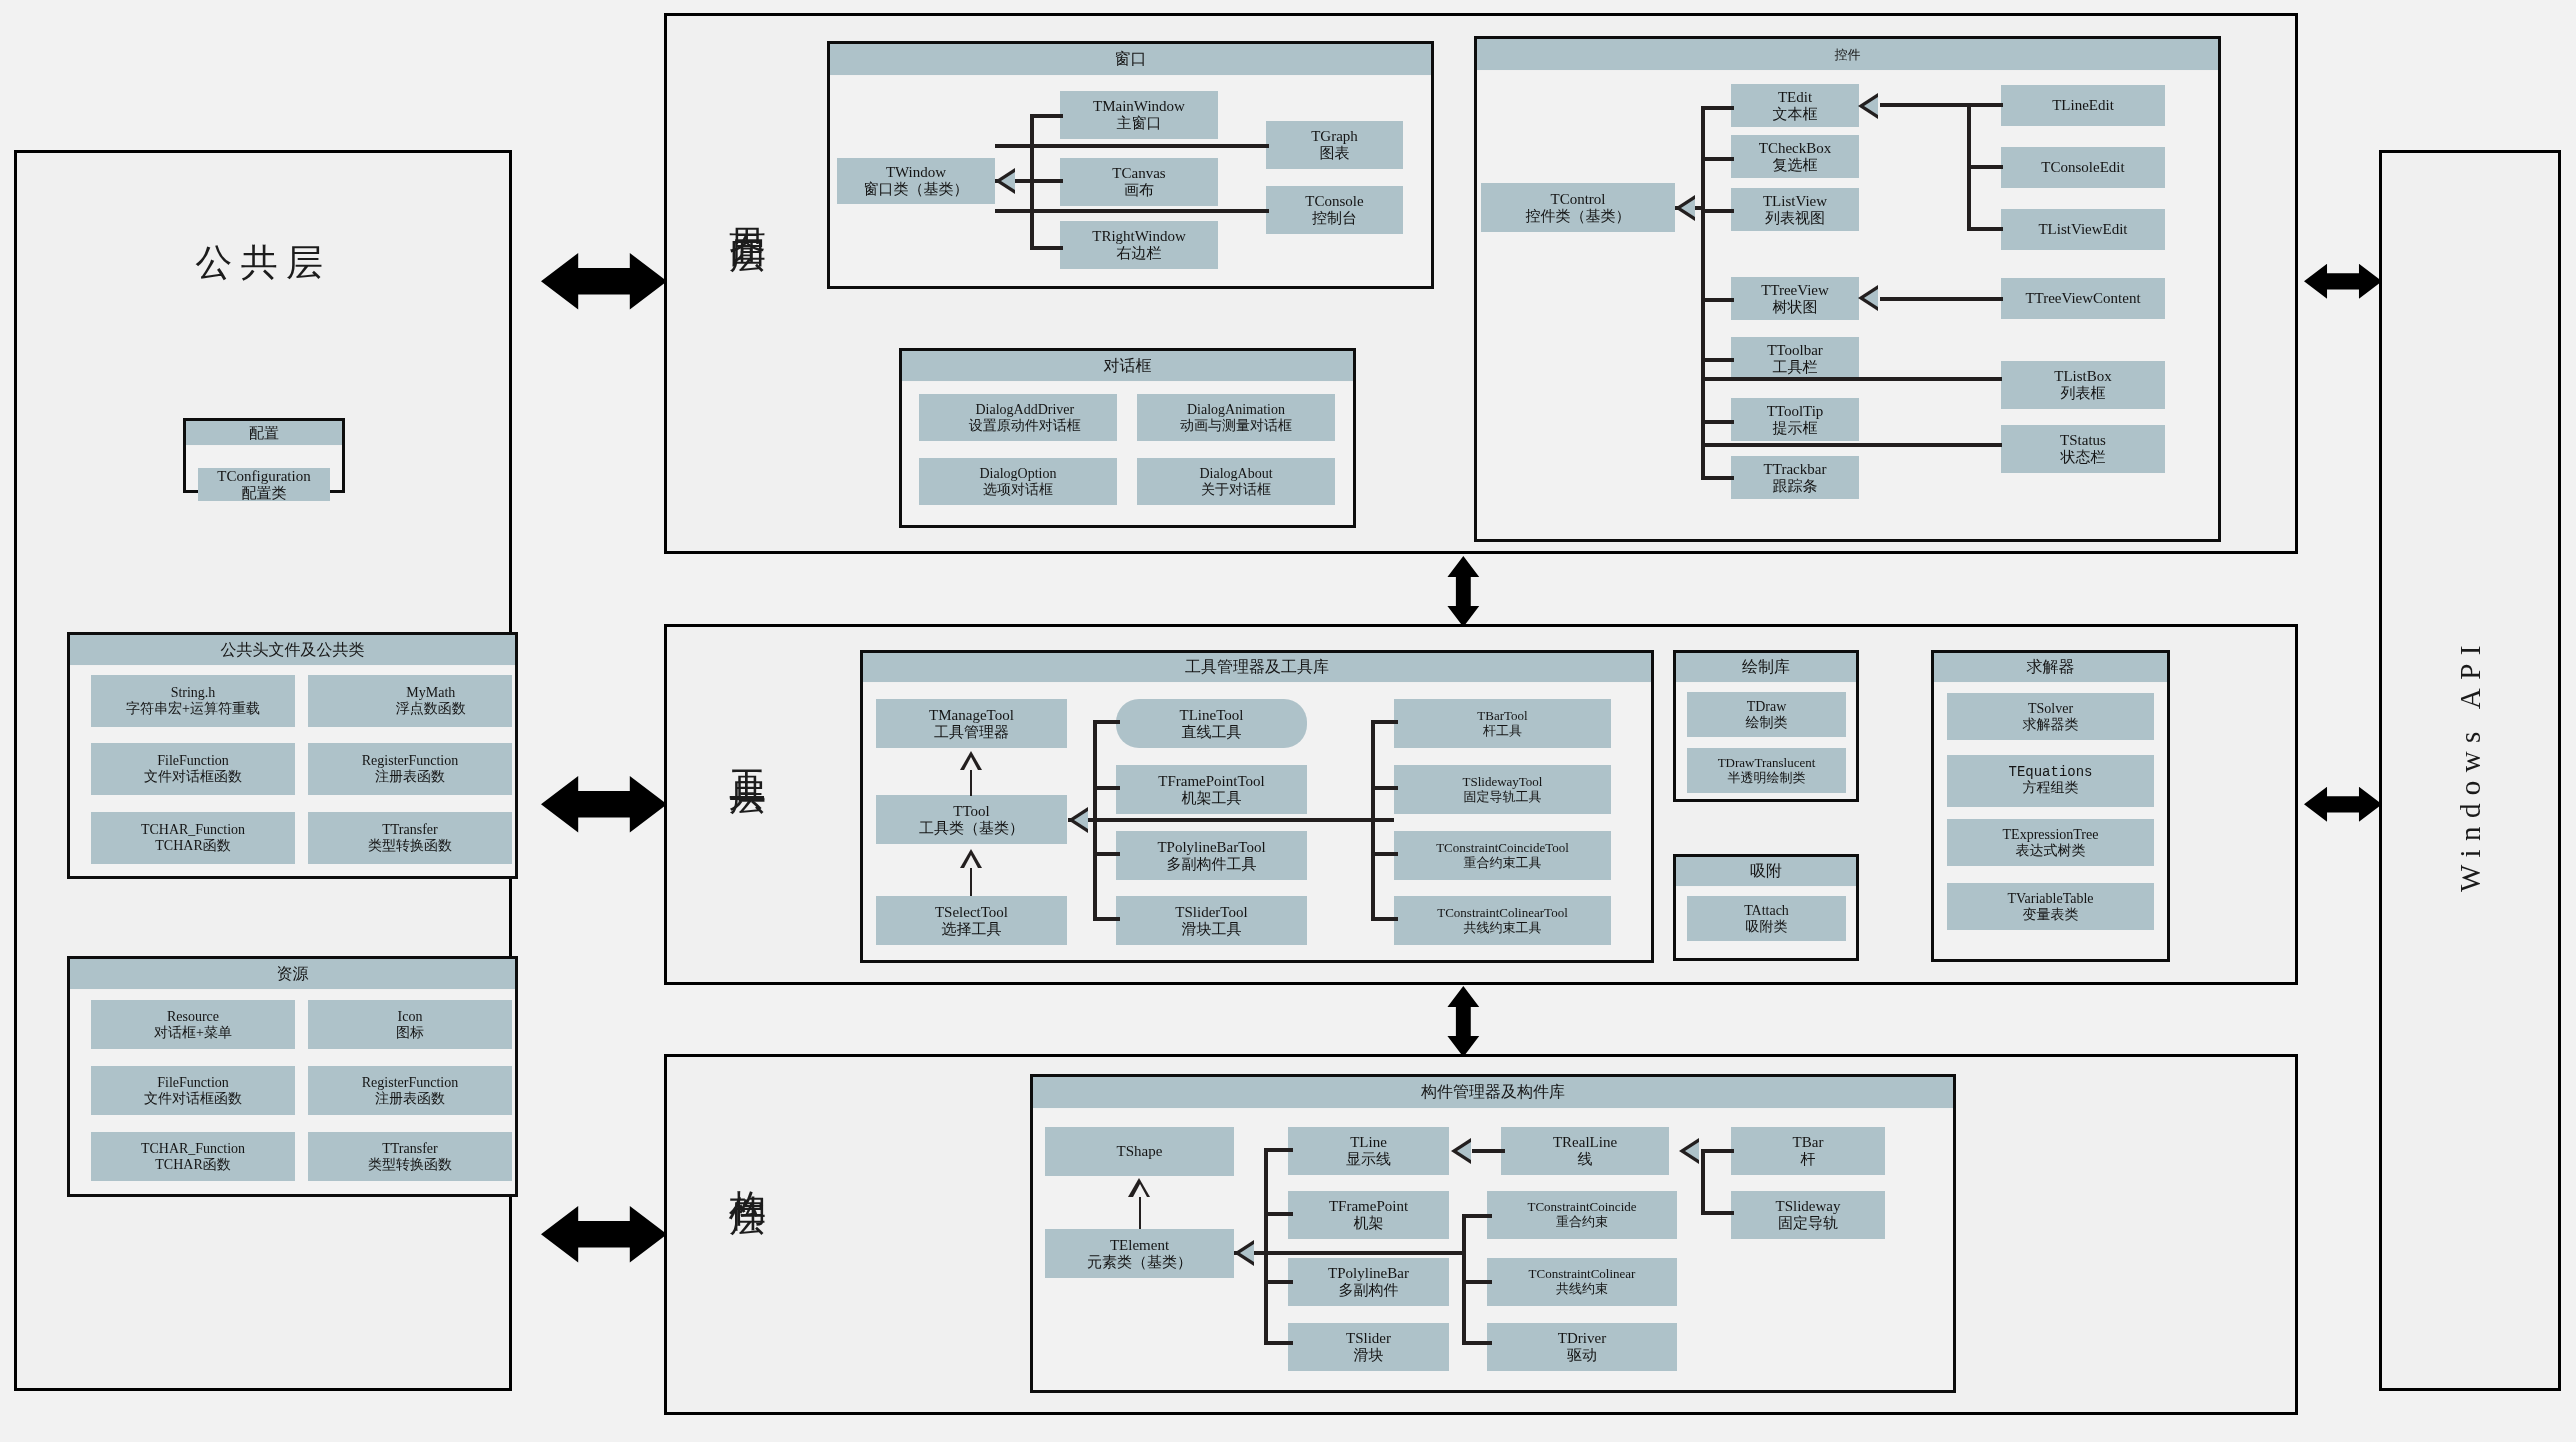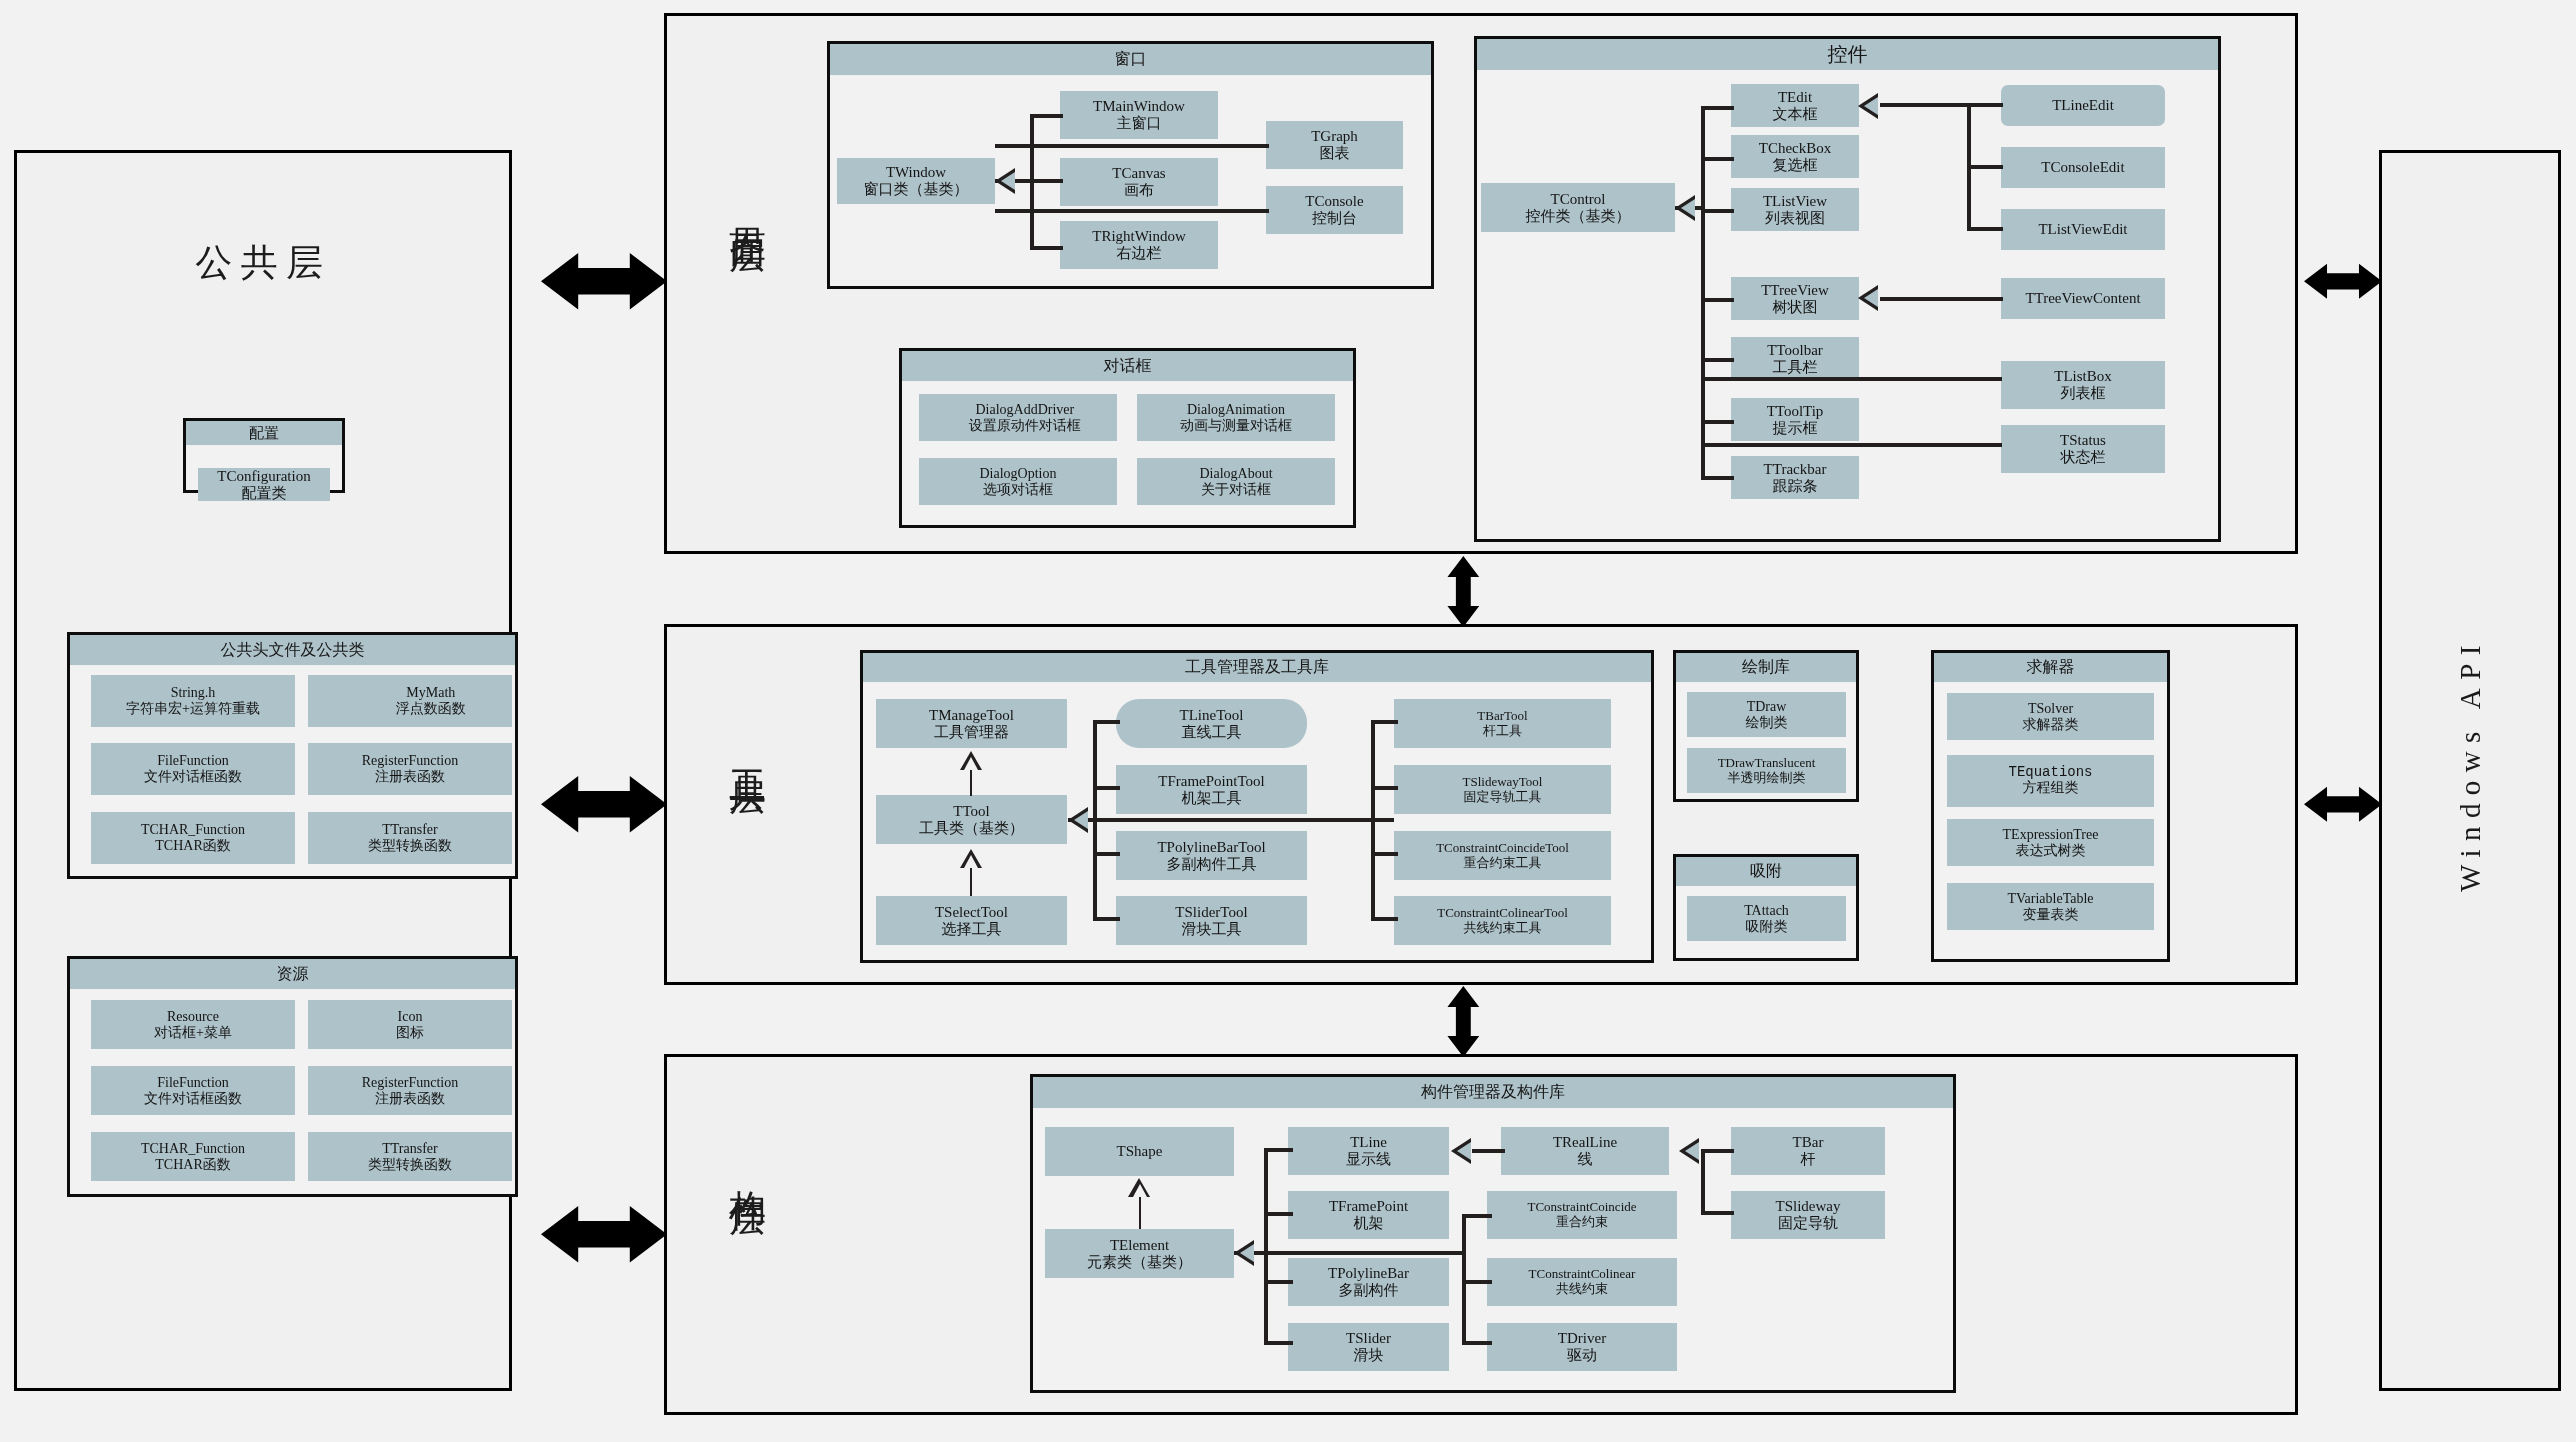--- a/index.html
+++ b/index.html
@@ -205,21 +205,21 @@
 <div class="ln lv" style="left:1030px;top:114px;height:136px;"></div>
 <div class="ln lh" style="left:1030px;top:114px;width:33px;"></div>
 <div class="ln lh" style="left:995px;top:179px;width:68px;"></div>
 <div class="ln lh" style="left:1030px;top:246px;width:33px;"></div>
 <div class="tri-l" style="left:995px;top:168px;"></div>
 <div class="tri-l-in" style="left:1001px;top:172px;"></div>
 <div class="ln lh" style="left:995px;top:144px;width:274px;"></div>
 <div class="ln lh" style="left:995px;top:209px;width:274px;"></div>
 
 <div class="abs group" style="left:1474px;top:36px;width:747px;height:506px;">
-  <div class="group-title" style="height:31px;font-size:20px;">控件</div>
+  <div class="group-title" style="height:31px;font-size:13px;">控件</div>
 </div>
 <div class="node" style="left:1481px;top:183px;width:194px;height:49px;">
   <span class="en">TControl</span>
   <span class="cn">控件类（基类）</span>
 </div>
 <div class="node" style="left:1731px;top:84px;width:128px;height:43px;">
   <span class="en">TEdit</span>
   <span class="cn">文本框</span>
 </div>
 <div class="node" style="left:1731px;top:135px;width:128px;height:43px;">
@@ -239,21 +239,21 @@
   <span class="cn">工具栏</span>
 </div>
 <div class="node" style="left:1731px;top:398px;width:128px;height:43px;">
   <span class="en">TToolTip</span>
   <span class="cn">提示框</span>
 </div>
 <div class="node" style="left:1731px;top:456px;width:128px;height:43px;">
   <span class="en">TTrackbar</span>
   <span class="cn">跟踪条</span>
 </div>
-<div class="node" style="left:2001px;top:85px;width:164px;height:41px;border-radius:7px;">
+<div class="node" style="left:2001px;top:85px;width:164px;height:41px;">
   <span class="en">TLineEdit</span>
 </div>
 <div class="node" style="left:2001px;top:147px;width:164px;height:41px;">
   <span class="en">TConsoleEdit</span>
 </div>
 <div class="node" style="left:2001px;top:209px;width:164px;height:41px;">
   <span class="en">TListViewEdit</span>
 </div>
 <div class="node" style="left:2001px;top:278px;width:164px;height:41px;">
   <span class="en">TTreeViewContent</span>

